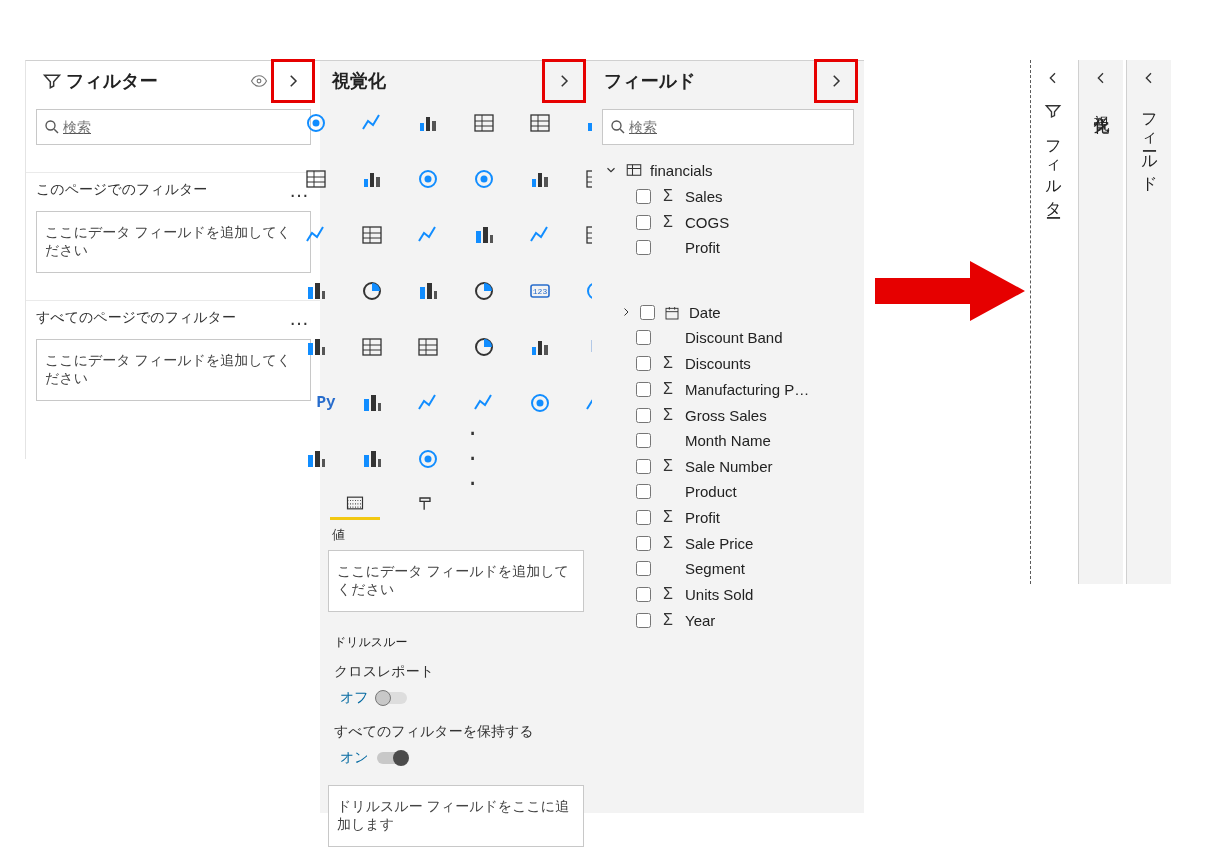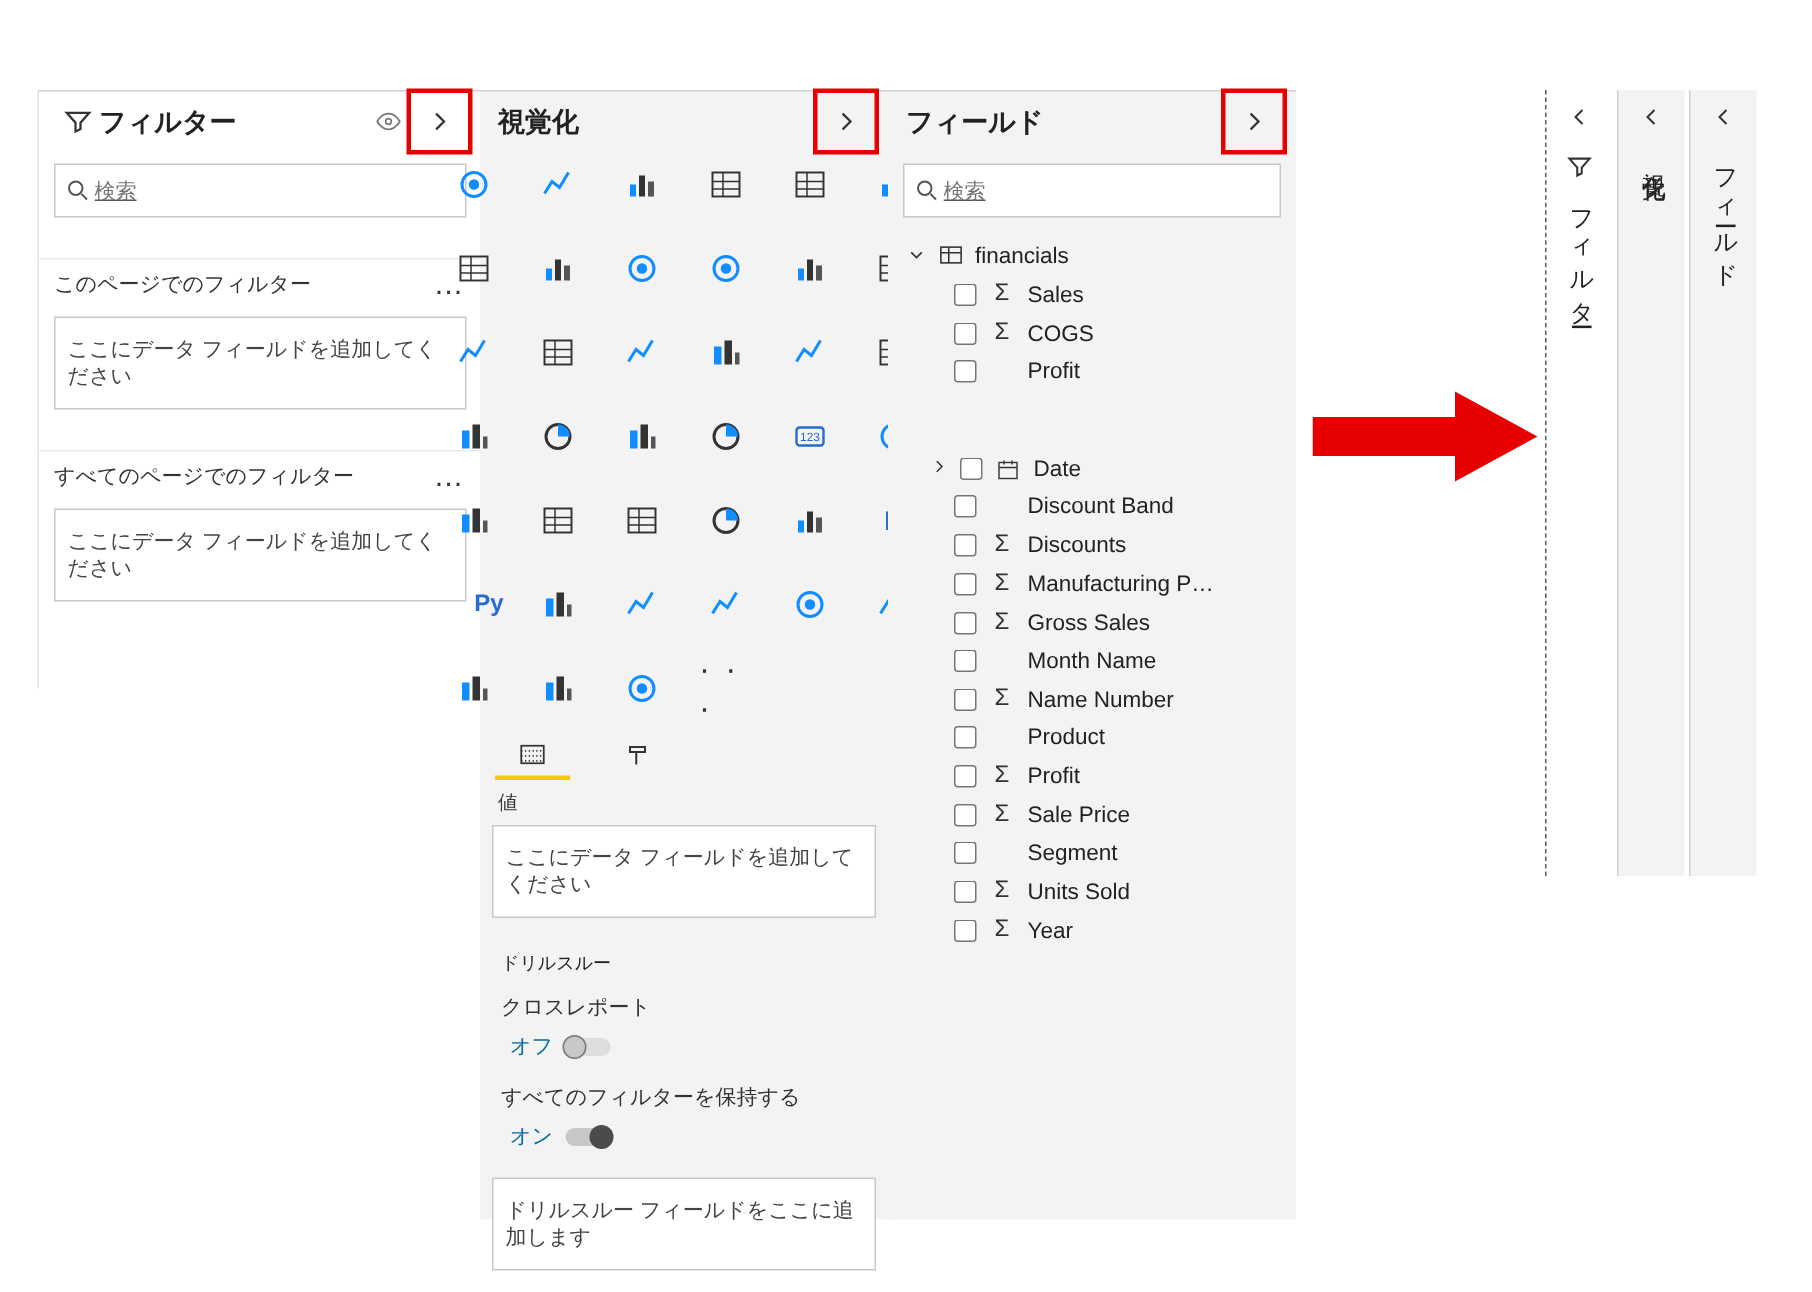--- a/index.html
+++ b/index.html
@@ -98,20 +98,21 @@
     left: 320px; top: 60px; width: 272px; height: 752px;
     border-right: 1px solid #e4e4e4;
   }
   .viz-grid {
     display: grid;
     grid-template-columns: repeat(6, 36px);
     grid-auto-rows: 36px;
     gap: 20px;
     padding: 4px 8px;
     justify-content: center;
+    font-family: Liberation Mono, monospace;
   }
   .viz-cell {
     display: flex;
     align-items: center;
     justify-content: center;
     cursor: pointer;
   }
   .viz-cell svg { width: 24px; height: 24px; }
 
   .well-tabs {
@@ -626,21 +627,21 @@
             <span data-interactable="false">Gross Sales</span>
           </div>
           <div class="field-row" data-interactable="true">
             <input type="checkbox" data-interactable="true" style="">
             <span class="field-icon" data-interactable="false"></span>
             <span data-interactable="false">Month Name</span>
           </div>
           <div class="field-row" data-interactable="true">
             <input type="checkbox" data-interactable="true" style="">
             <span class="field-icon sigma" data-interactable="false"></span>
-            <span data-interactable="false">Name Number</span>
+            <span data-interactable="false">Sale Number</span>
           </div>
           <div class="field-row" data-interactable="true">
             <input type="checkbox" data-interactable="true" style="">
             <span class="field-icon" data-interactable="false"></span>
             <span data-interactable="false">Product</span>
           </div>
           <div class="field-row" data-interactable="true">
             <input type="checkbox" data-interactable="true" style="">
             <span class="field-icon sigma" data-interactable="false"></span>
             <span data-interactable="false">Profit</span>

